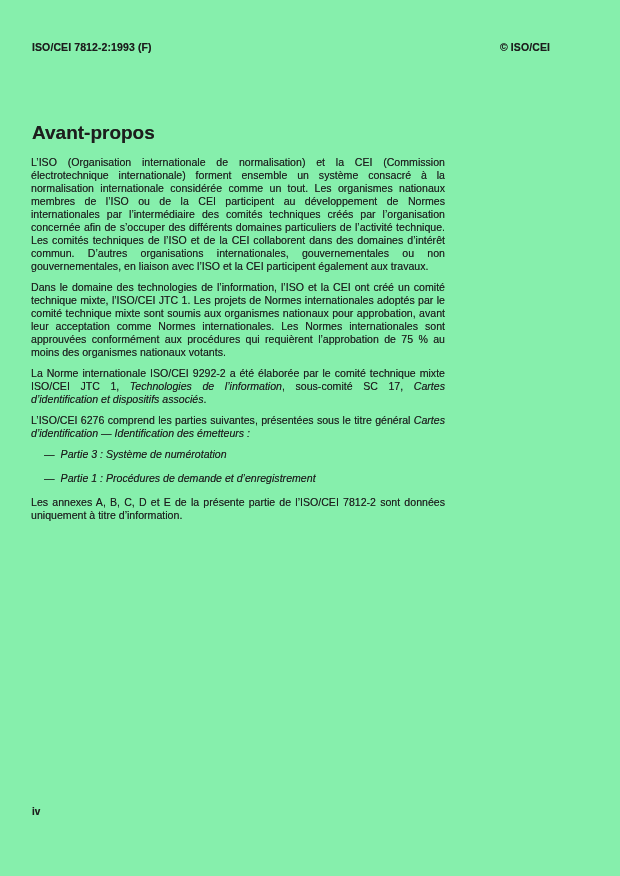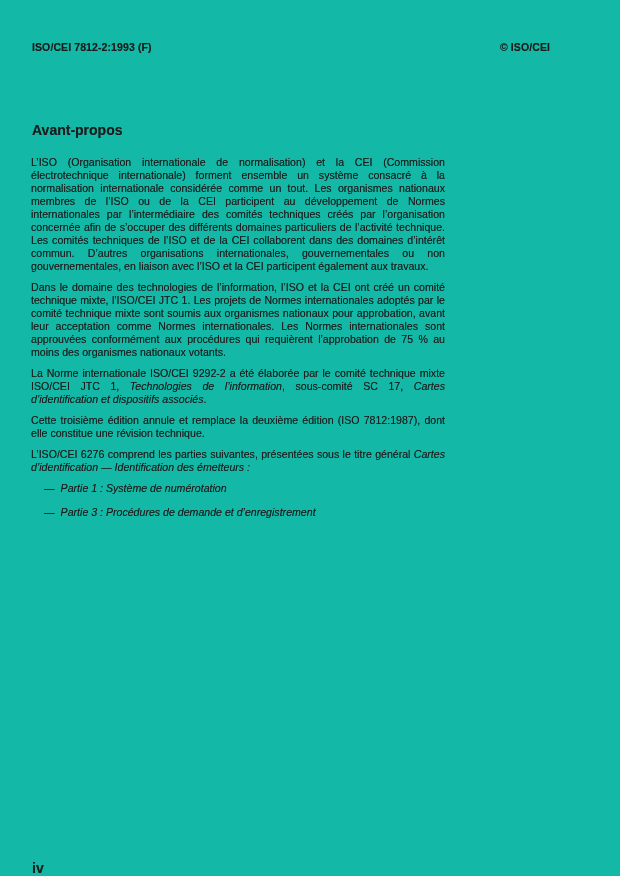--- a/index.html
+++ b/index.html
@@ -12,21 +12,21 @@
     background: #fefefe;
     font-family: "Liberation Sans", "DejaVu Sans", sans-serif;
     color: #1d1d1d;
     position: relative;
     overflow: hidden;
     -webkit-font-smoothing: antialiased;
   }
   .page {
     position: absolute;
     inset: 0;
-    background: #14b8a6;
+    background: #86efac;
     padding-left: 37px;
   }
   
   .page, .page * {
     text-shadow: 0 0 0.5px rgba(25,25,25,0.55);
   }
   .running-header {
     position: absolute;
     top: 41px;
     left: 32px;
@@ -35,21 +35,21 @@
     justify-content: space-between;
     font-size: 10.5px;
     font-weight: 700;
     letter-spacing: 0.1px;
   }
   .title {
     position: absolute;
     top: 122px;
     left: 32px;
     margin: 0;
-    font-size: 14px;
+    font-size: 19px;
     font-weight: 700;
   }
   .column {
     position: absolute;
     top: 156px;
     left: 31px;
     width: 414px;
     font-size: 10.6px;
     line-height: 13px;
     text-align: justify;
@@ -66,23 +66,23 @@
   .list-item {
     margin: 0 0 11px 0;
     padding-left: 13px;
     text-align: left;
   }
   .dash {
     margin-right: 6px;
   }
   .footer {
     position: absolute;
-    top: 860px;
+    top: 806px;
     left: 32px;
-    font-size: 14px;
+    font-size: 10px;
     font-weight: 700;
     text-align: right;
   }
 </style>
 </head>
 <body>
 
 <div class="page">
 
   <div class="running-header">
@@ -93,29 +93,29 @@
   <h1 class="title">Avant-propos</h1>
 
   <main class="column">
 
     <p class="para">L’ISO (Organisation internationale de normalisation) et la CEI (Commission électrotechnique internationale) forment ensemble un système consacré à la normalisation internationale considérée comme un tout. Les organismes nationaux membres de l’ISO ou de la CEI participent au développement de Normes internationales par l’intermédiaire des comités techniques créés par l’organisation concernée afin de s’occuper des différents domaines particuliers de l’activité technique. Les comités techniques de l’ISO et de la CEI collaborent dans des domaines d’intérêt commun. D’autres organisations internationales, gouvernementales ou non gouvernementales, en liaison avec l’ISO et la CEI participent également aux travaux.</p>
 
     <p class="para">Dans le domaine des technologies de l’information, l’ISO et la CEI ont créé un comité technique mixte, l’ISO/CEI JTC 1. Les projets de Normes internationales adoptés par le comité technique mixte sont soumis aux organismes nationaux pour approbation, avant leur acceptation comme Normes internationales. Les Normes internationales sont approuvées conformément aux procédures qui requièrent l’approbation de 75 % au moins des organismes nationaux votants.</p>
 
     <p class="para"><span>La Norme internationale ISO/CEI 9292-2 a été élaborée par le comité technique mixte ISO/CEI JTC 1, </span><span class="it">Technologies de l’information</span><span>, sous-comité SC 17, </span><span class="it">Cartes d’identification et dispositifs associés</span><span>.</span></p>
 
-    <p class="para">Cette troisième édition annule et remplace la deuxième édition (ISO 7812:1987), dont elle constitue une révision technique.</p>
 
     <p class="para"><span>L’ISO/CEI 6276 comprend les parties suivantes, présentées sous le titre général </span><span class="it">Cartes d’identification — Identification des émetteurs :</span></p>
 
     <div class="list">
-      <p class="list-item"><span class="dash">—</span><span class="it">Partie 1 : Système de numérotation</span></p>
-      <p class="list-item"><span class="dash">—</span><span class="it">Partie 3 : Procédures de demande et d’enregistrement</span></p>
+      <p class="list-item"><span class="dash">—</span><span class="it">Partie 3 : Système de numérotation</span></p>
+      <p class="list-item"><span class="dash">—</span><span class="it">Partie 1 : Procédures de demande et d’enregistrement</span></p>
     </div>
 
+    <p class="para">Les annexes A, B, C, D et E de la présente partie de l’ISO/CEI 7812-2 sont données uniquement à titre d’information.</p>
 
   </main>
 
   <div class="footer">
     <span>iv</span>
   </div>
 
 </div>
 
 </body></html>

